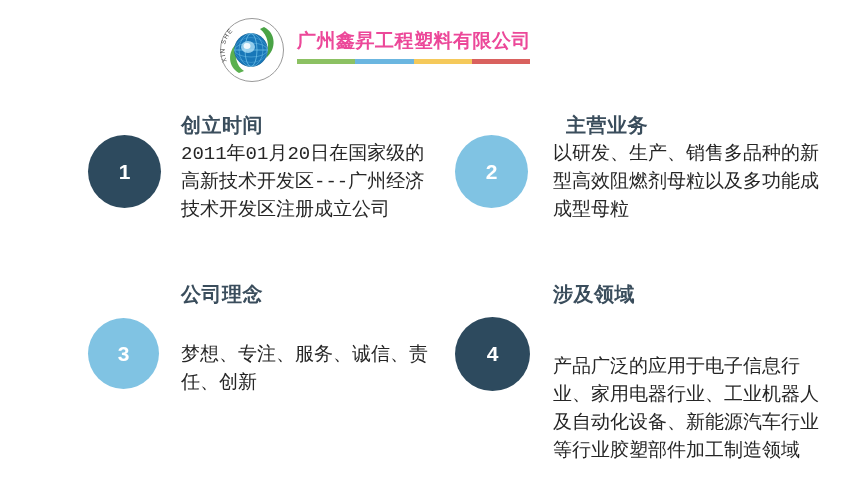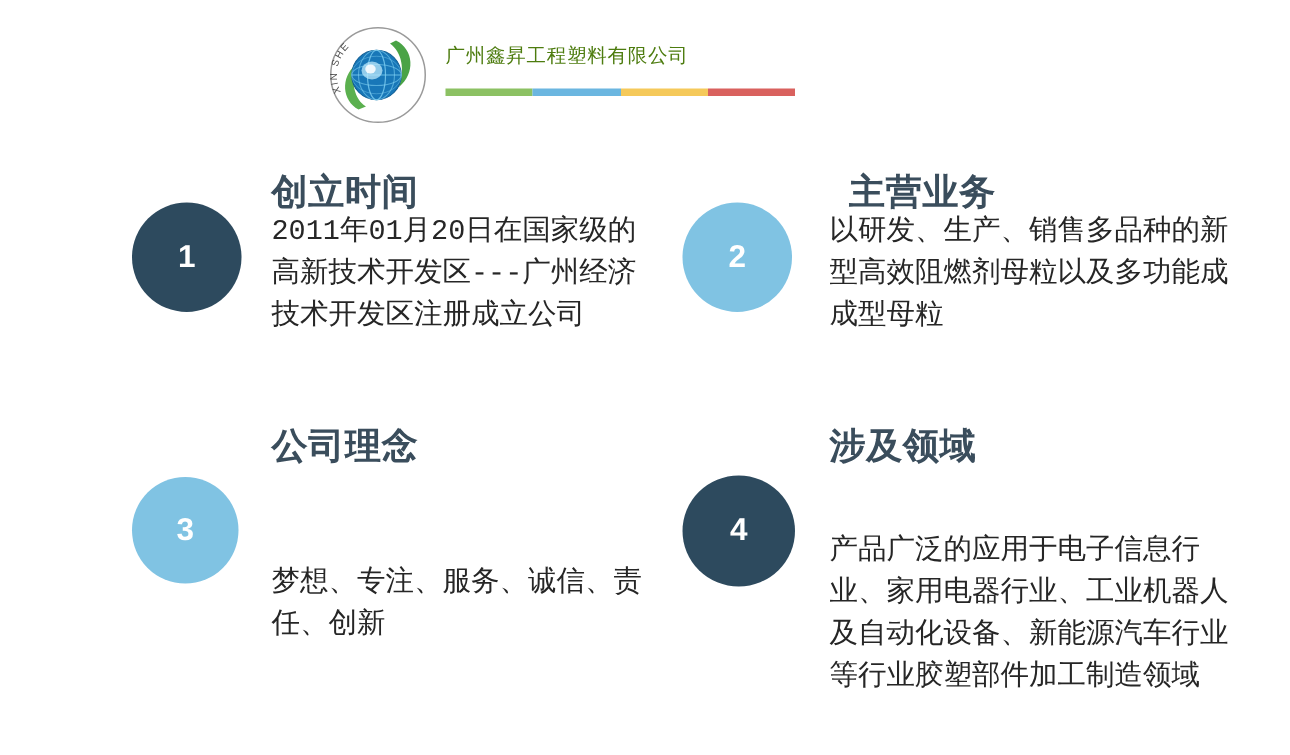--- a/index.html
+++ b/index.html
@@ -27,23 +27,23 @@
     position: absolute;
     left: 3px;
     top: 2px;
     width: 68px;
     height: 68px;
   }
   #company-name {
     position: absolute;
     left: 82px;
     top: 14px;
-    font-size: 13px;
-    font-weight: normal;
-    color: #4d7c0f;
+    font-size: 19px;
+    font-weight: bold;
+    color: #ec4899;
     letter-spacing: 0.5px;
     white-space: nowrap;
     font-family: "Liberation Sans", sans-serif;
   }
   #accent-bar {
     position: absolute;
     left: 82px;
     top: 45px;
     width: 233px;
     height: 5px;
@@ -63,21 +63,21 @@
     border-radius: 50%;
     color: #ffffff;
     font-weight: bold;
     display: flex;
     align-items: center;
     justify-content: center;
     font-family: "Liberation Sans", sans-serif;
   }
   .block-heading {
     position: absolute;
-    font-size: 24px;
+    font-size: 20px;
     font-weight: bold;
     color: #3a4d5c;
     letter-spacing: 0.5px;
     white-space: nowrap;
     font-family: "Liberation Sans", sans-serif;
     text-align: right;
   }
   .block-body {
     position: absolute;
     font-size: 19px;
@@ -96,21 +96,21 @@
   
   #block-2 { left: 455px; top: 112px; width: 375px; height: 150px; }
   #badge-2 { left: 0px;  top: 23px; width: 73px; height: 73px; font-size: 21px; }
   #heading-2 { left: 98px; top: 0px; }
   #body-2 { left: 98px; top: 28px; width: 275px; }
 
   
   #block-3 { left: 88px; top: 281px; width: 360px; height: 135px; }
   #badge-3 { left: 0px;  top: 37px; width: 71px; height: 71px; font-size: 21px; }
   #heading-3 { left: 93px; top: 0px; }
-  #body-3 { left: 93px; top: 60px; width: 262px; margin-top: 33px; }
+  #body-3 { left: 93px; top: 60px; width: 262px; }
 
   
   #block-4 { left: 455px; top: 281px; width: 375px; height: 215px; }
   #badge-4 { left: 0px;  top: 36px; width: 75px; height: 74px; font-size: 21px; }
   #heading-4 { left: 98px; top: 0px; }
   #body-4 { left: 98px; top: 40px; width: 278px; }
 </style>
 </head>
 <body style="background: rgb(255, 255, 255);">
 

